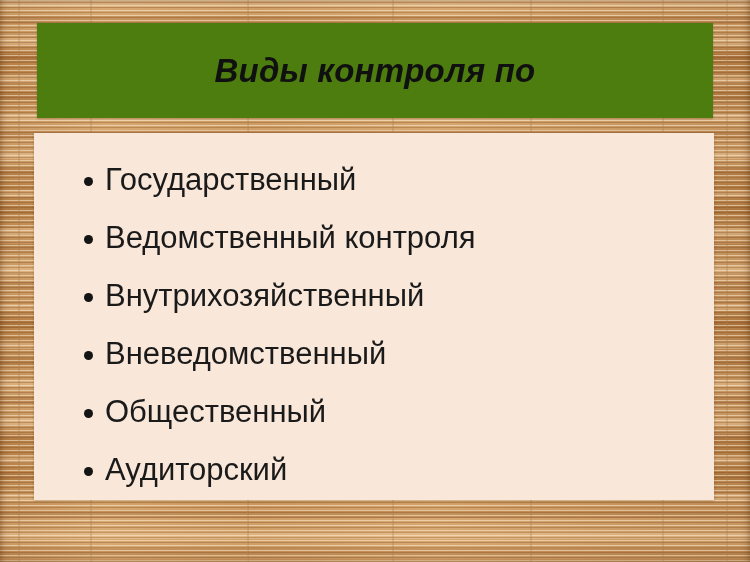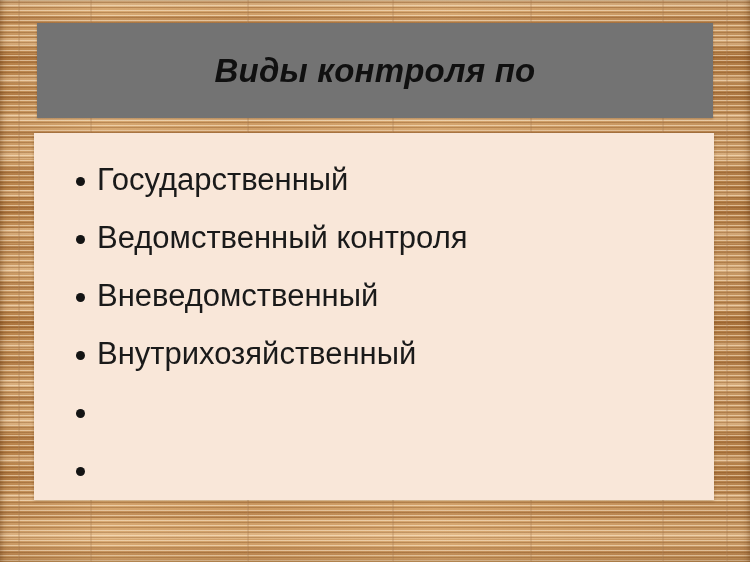--- a/index.html
+++ b/index.html
@@ -99,21 +99,21 @@
       rgba(255, 230, 195, 0.14));
   }
 
   
   .title-banner {
     position: absolute;
     left: 37px;
     top: 23px;
     width: 676px;
     height: 95px;
-    background: #737373;
+    background: #4d7c0f;
     box-sizing: border-box;
     display: flex;
     flex-direction: column;
     align-items: center;
     justify-content: center;
     padding: 0 6px;
     box-shadow: 0 1px 2px rgba(90, 52, 16, 0.35);
   }
 
   .title-line {
@@ -146,20 +146,21 @@
     margin: 0;
     padding: 0;
   }
 
   .bullet-item {
     display: flex;
     align-items: center;
     height: 58px;
     padding-left: 42px;
     box-sizing: border-box;
+    margin-left: 8px;
   }
 
   .bullet-dot {
     flex: 0 0 auto;
     width: 9px;
     height: 9px;
     border-radius: 50%;
     background: #141414;
     margin-right: 12px;
     margin-top: 2px;
@@ -202,32 +203,34 @@
         <span class="bullet-text">Государственный</span>
       </li>
 
       <li class="bullet-item">
         <span class="bullet-dot"></span>
         <span class="bullet-text">Ведомственный контроля</span>
       </li>
 
       <li class="bullet-item">
         <span class="bullet-dot"></span>
+        <span class="bullet-text">Внутрихозяйственный</span>
+      </li>
+
+      <li class="bullet-item">
+        <span class="bullet-dot"></span>
         <span class="bullet-text">Вневедомственный</span>
       </li>
 
       <li class="bullet-item">
         <span class="bullet-dot"></span>
-        <span class="bullet-text">Внутрихозяйственный</span>
-      </li>
-
-      <li class="bullet-item">
-        <span class="bullet-dot"></span>
-      </li>
-
-      <li class="bullet-item">
-        <span class="bullet-dot"></span>
+        <span class="bullet-text">Общественный</span>
+      </li>
+
+      <li class="bullet-item">
+        <span class="bullet-dot"></span>
+        <span class="bullet-text">Аудиторский</span>
       </li>
 
     </ul>
   </div>
 
 </div>
 
 </body></html>

